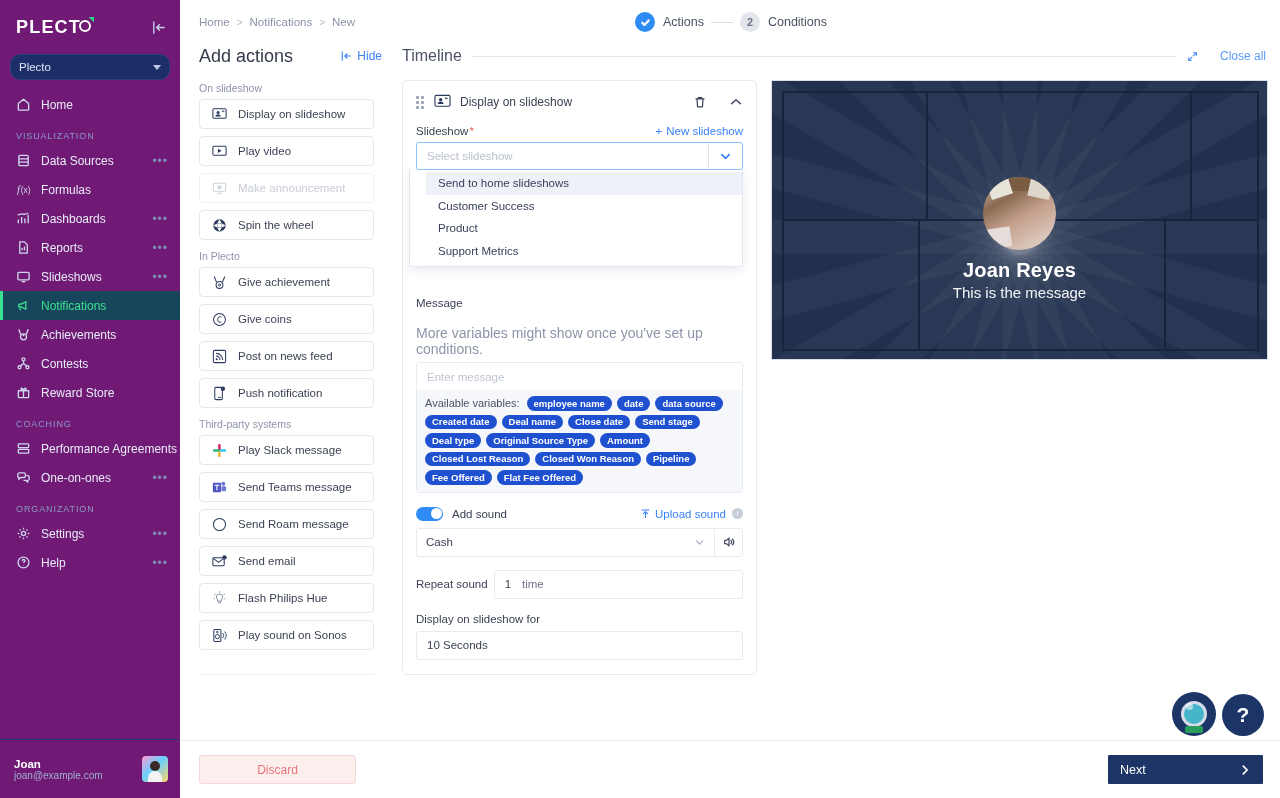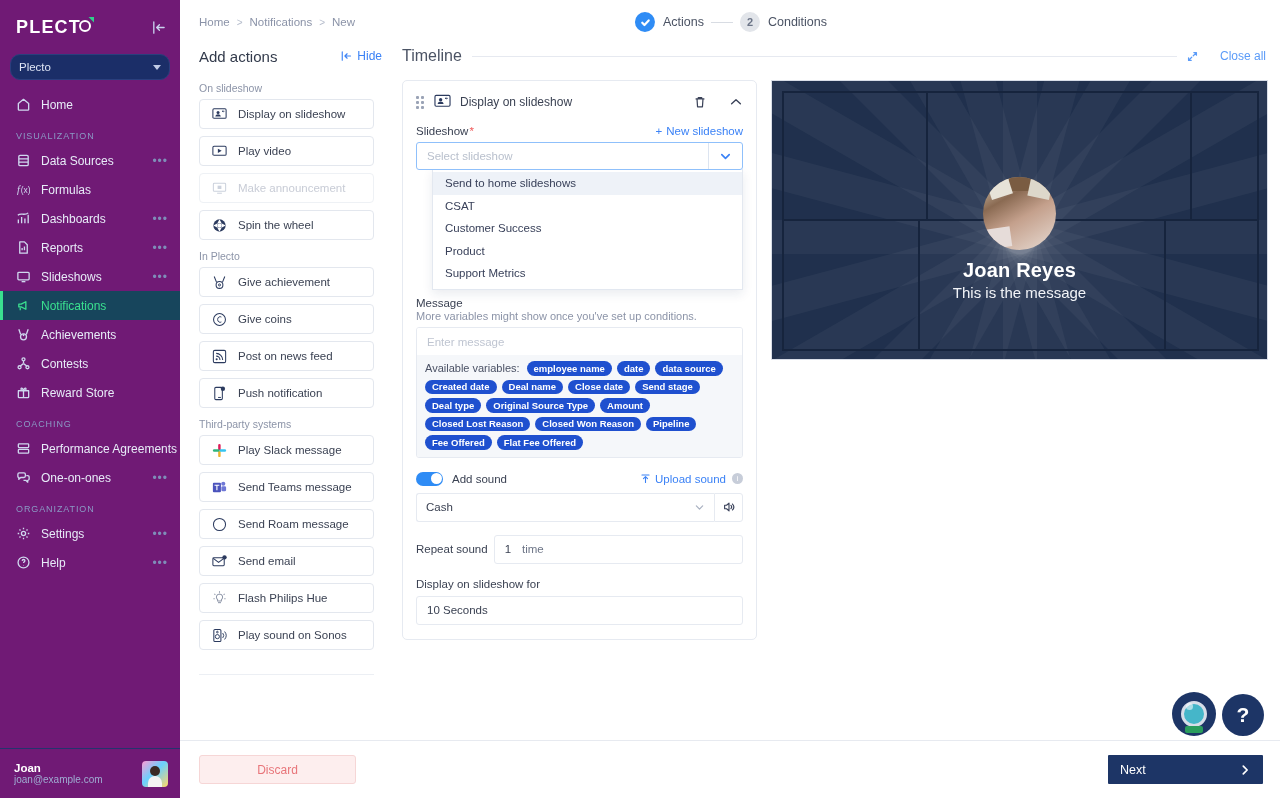--- a/index.html
+++ b/index.html
@@ -58,21 +58,21 @@
   .nav-item .ico svg { width: 15px; height: 15px; stroke: #cfd8ef; fill: none; stroke-width: 1.4; }
   .nav-item .lbl { flex: 1 1 auto; white-space: nowrap; }
   .nav-item .dots { font-size: 12px; color: #7f8db8; letter-spacing: 1px; }
   .nav-item.active { background: #17455c; color: #3ae08f; }
   .nav-item.active::before {
     content: ""; position: absolute; left: 0; top: 0; bottom: 0; width: 3px; background: #3ae08f;
   }
   .nav-item.active .ico svg { stroke: #3ae08f; }
 
   .sb-user {
-    border-top: 1px solid #24356e; height: 50px;
+    border-top: 1px solid #24356e; height: 59px;
     display: flex; align-items: center; padding: 0 12px 0 14px; gap: 8px;
   }
   .sb-user .meta { flex: 1 1 auto; min-width: 0; }
   .sb-user .uname { font-size: 11.5px; font-weight: 700; color: #fff; }
   .sb-user .umail { font-size: 10px; color: #9fadd2; white-space: nowrap; overflow: hidden; text-overflow: ellipsis; }
   .avatar {
     width: 26px; height: 26px; border-radius: 4px; flex: 0 0 26px;
     background: linear-gradient(135deg,#ff9ad5 0%,#6ad0ff 45%,#ffd76a 100%);
     position: relative; overflow: hidden;
   }
@@ -103,21 +103,21 @@
   .step.done .bullet svg { width: 11px; height: 11px; stroke: #fff; stroke-width: 2.4; fill: none; }
   .step.todo .bullet { background: #e2e5ea; color: #6b7487; }
   .step .slabel { font-size: 12.5px; color: #4b5364; }
   .step-line { width: 22px; height: 1px; background: #d8dce3; margin: 0 7px; }
 
   .content { flex: 1 1 auto; display: flex; overflow: hidden; }
 
   
   .actions-col { width: 212px; flex: 0 0 212px; padding: 0 0 0 19px; }
   .actions-head { display: flex; align-items: center; justify-content: space-between; padding-right: 10px; height: 32px; }
-  .actions-title { font-size: 15px; color: #323a4b; }
+  .actions-title { font-size: 18px; color: #323a4b; }
   .hide-btn { display: flex; align-items: center; gap: 5px; font-size: 12px; color: #3b82f6; cursor: pointer; }
   .hide-btn svg { width: 12px; height: 12px; stroke: #3b82f6; fill: none; stroke-width: 1.5; }
 
   .group-label { font-size: 10.5px; color: #8c94a8; margin: 10px 0 5px 0; }
   .action-btn {
     height: 30px; border: 1px solid #e3e7ee; border-radius: 4px; background: #fff;
     display: flex; align-items: center; gap: 10px; padding: 0 11px; margin-bottom: 7px;
     font-size: 11.5px; color: #3b4253; cursor: pointer; width: 175px;
   }
   .action-btn.disabled { color: #c8ccd6; border-color: #eef1f5; cursor: default; }
@@ -154,30 +154,30 @@
 
   .select-box {
     margin-top: 5px; height: 28px; border: 1px solid #8fc0fb; border-radius: 3px;
     display: flex; align-items: center; background: #fff; position: relative; z-index: 5;
   }
   .select-placeholder { flex: 1 1 auto; padding-left: 10px; font-size: 11.5px; color: #b9c0cd; }
   .select-arrow { width: 34px; height: 26px; border-left: 1px solid #dce4f0; display: flex; align-items: center; justify-content: center; cursor: pointer; }
   .select-arrow svg { width: 13px; height: 13px; stroke: #3b82f6; fill: none; stroke-width: 1.8; }
 
   .dropdown {
-    position: absolute; left: 29px; right: 13px; top: 88px;
+    position: absolute; left: 6px; right: 13px; top: 88px;
     background: #fff; border: 1px solid #e3e8f0; border-top: none;
-    box-shadow: 0 4px 10px rgba(25,45,90,.09); z-index: 4; padding: 3px 0 4px 0;
+    box-shadow: 0 4px 10px rgba(25,45,90,.09); z-index: 4; padding: 3px 0 4px 16px;
   }
   .dd-item { height: 22.5px; display: flex; align-items: center; padding: 0 12px; font-size: 11.5px; color: #39415a; cursor: pointer; }
   .dd-item.hl { background: #eef2f8; }
 
   .msg-block { margin-top: 127px; }
   .msg-title { font-size: 11.5px; color: #3b4253; }
-  .msg-sub { font-size: 11px; color: #8c94a8; margin-top: 1px; }
+  .msg-sub { font-size: 14px; color: #8c94a8; margin-top: 16px; }
   .msg-box { margin-top: 5px; border: 1px solid #e6eaf1; border-radius: 3px; overflow: hidden; }
   .msg-input { height: 27px; display: flex; align-items: center; padding: 0 10px; font-size: 11.5px; color: #bfc5d1; background: #fff; cursor: text; }
   .vars { background: #f5f7fa; padding: 6px 8px 7px 8px; display: flex; flex-wrap: wrap; align-items: center; gap: 4px 5px; }
   .vars-label { font-size: 11px; color: #4a5164; margin-right: 2px; }
   .tag {
     background: #1f50cf; color: #fff; font-size: 9.5px; font-weight: 700;
     border-radius: 9px; padding: 2.5px 7px; white-space: nowrap; cursor: pointer; line-height: 1;
   }
 
   .sound-row { margin-top: 14px; display: flex; align-items: center; justify-content: space-between; }
@@ -689,21 +689,20 @@
               <span class="select-placeholder">Select slideshow</span>
               <span class="select-arrow">
                 <svg viewBox="0 0 14 14">
                     <path d="M3 5l4 4 4-4" stroke-linecap="round" stroke-linejoin="round"></path>
                   </svg>
               </span>
             </div>
 
             <div class="dropdown">
               <div class="dd-item hl">Send to home slideshows</div>
-              <div class="dd-item">CSAT</div>
               <div class="dd-item">Customer Success</div>
               <div class="dd-item">Product</div>
               <div class="dd-item">Support Metrics</div>
             </div>
 
             <div class="msg-block">
               <div class="msg-title">Message</div>
               <div class="msg-sub">More variables might show once you've set up conditions.</div>
               <div class="msg-box">
                 <div class="msg-input">Enter message</div>

